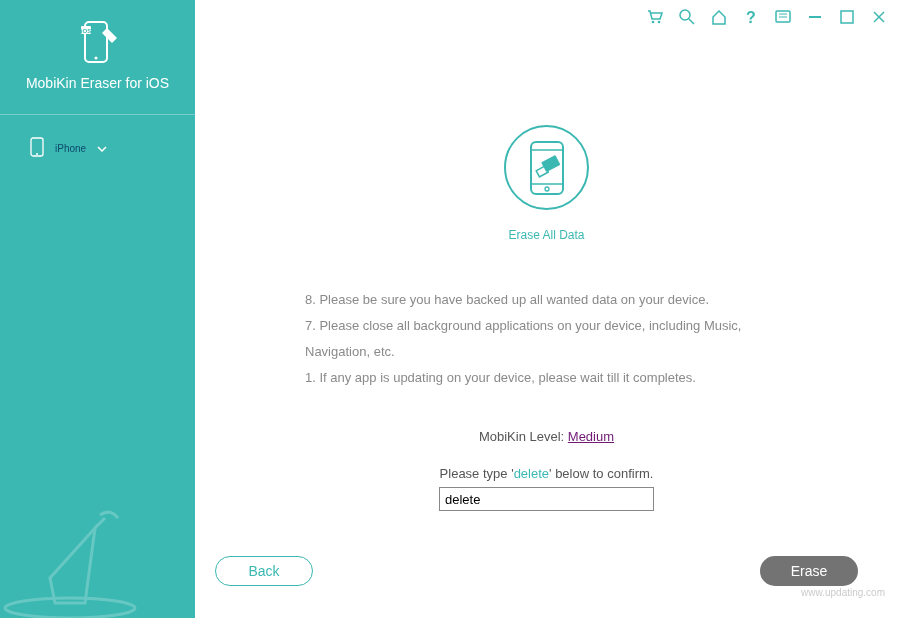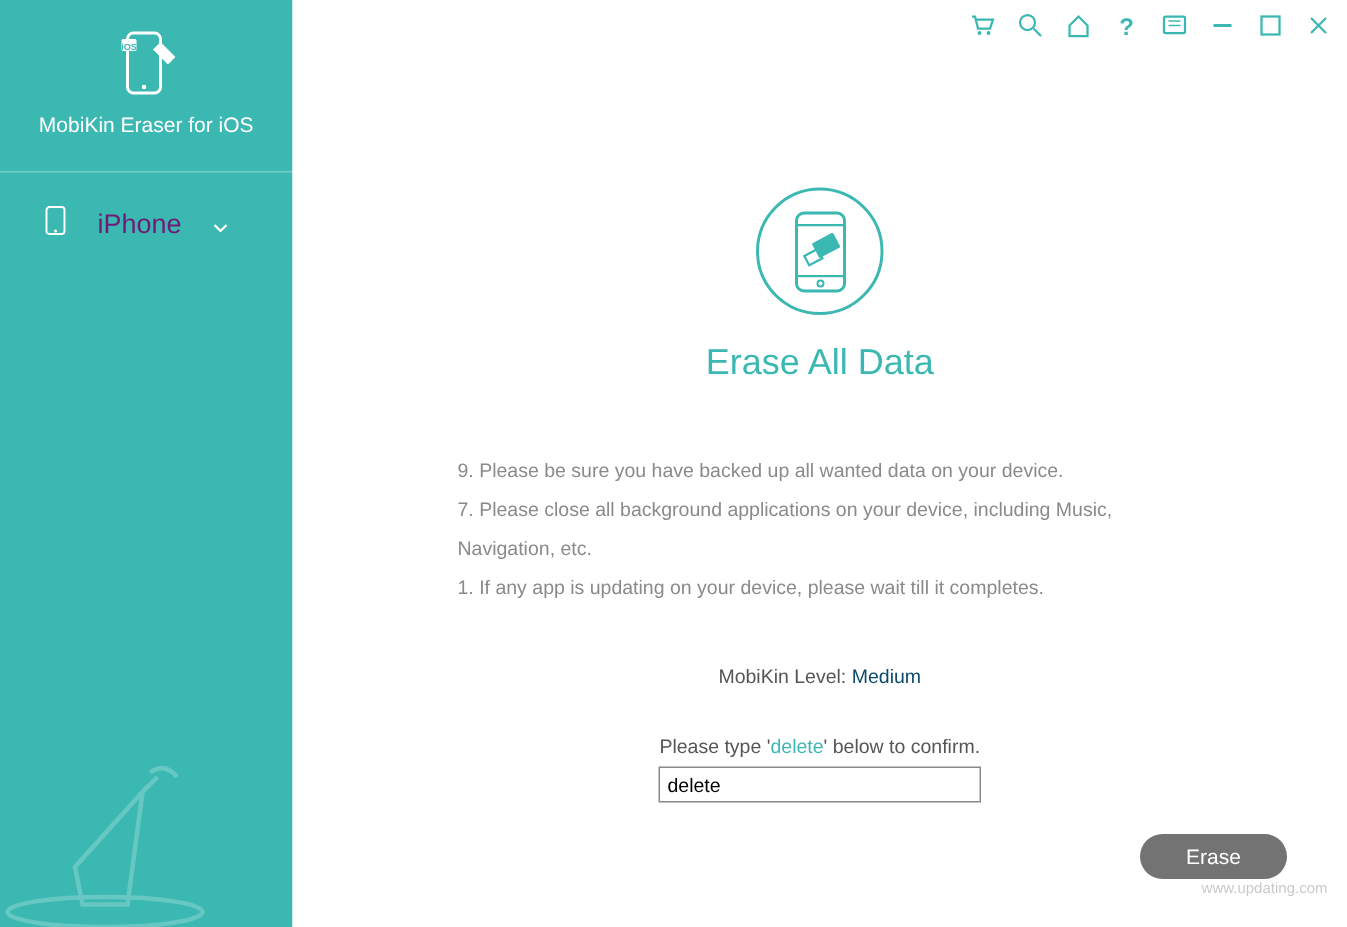--- a/index.html
+++ b/index.html
@@ -32,24 +32,24 @@
     .divider {
       height: 1px;
       background: rgba(255,255,255,0.3);
       margin: 8px 0 12px 0;
     }
     
     .device-selector {
       padding: 10px 30px;
       display: flex;
       align-items: center;
-      gap: 21px;
+      gap: 11px;
       cursor: pointer;
-      color: #701a75;
-      font-size: 18px;
+      color: #0c4a6e;
+      font-size: 10px;
     }
     
     .footer-deco {
       position: absolute;
       bottom: 0; left: 0;
       width: 195px; height: 145px;
       opacity: 0.22;
     }
     
     .main {
@@ -81,47 +81,48 @@
       border-radius: 50%;
       margin: 125px auto 18px;
       display: flex;
       align-items: center;
       justify-content: center;
     }
     
     .page-title {
       text-align: center;
       color: #3cb8b2;
-      font-size: 24px;
+      font-size: 12px;
       font-weight: 500;
       margin-bottom: 45px;
     }
     
     .instructions {
       padding: 0 110px;
       color: #8a8a8a;
       font-size: 13px;
       line-height: 2.0;
     }
     
     .security-row {
       text-align: center;
       margin-top: 38px;
       font-size: 13px;
       color: #555;
     }
     
     .security-link {
-      color: #0c4a6e;
+      color: #701a75;
+      text-decoration: underline;
       cursor: pointer;
     }
     
     .confirm-label {
       text-align: center;
-      margin-top: 32px;
+      margin-top: 22px;
       font-size: 13px;
       color: #555;
     }
     
     .confirm-label .kw { color: #3cb8b2; }
     
     .confirm-input {
       display: block;
       margin: 6px auto 0;
       width: 215px;
@@ -266,33 +267,34 @@
       <line x1="8" y1="46" x2="40" y2="46" stroke="#3cb8b2" stroke-width="1.5"></line>
       <circle cx="24" cy="51" r="2" fill="none" stroke="#3cb8b2" stroke-width="1.3"></circle>
       <rect x="20" y="20" width="16" height="11" rx="1" fill="#3cb8b2" transform="rotate(-28 28 26)"></rect>
       <rect x="14" y="30" width="10" height="7" fill="none" stroke="#3cb8b2" stroke-width="1.5" transform="rotate(-28 19 33)"></rect>
     </svg>
   </div>
 
   <div class="page-title">Erase All Data</div>
 
   <div class="instructions">
-    <div>9. Please be sure you have backed up all wanted data on your device.</div>
+    <div>8. Please be sure you have backed up all wanted data on your device.</div>
     <div>7. Please close all background applications on your device, including Music, Navigation, etc.</div>
     <div>1. If any app is updating on your device, please wait till it completes.</div>
   </div>
 
   <div class="security-row">
     <span>MobiKin Level: </span><span class="security-link">Medium</span>
   </div>
 
   <div class="confirm-label">
     <span>Please type '</span><span class="kw">delete</span><span>' below to confirm.</span>
   </div>
 
   <input class="confirm-input" type="text" value="delete" style="">
 
+  <button class="btn btn-back">Back</button>
   <button class="btn btn-erase">Erase</button>
 
   <div class="watermark">
     <div class="wm2">www.updating.com</div>
   </div>
 </div>
 
 </body></html>

